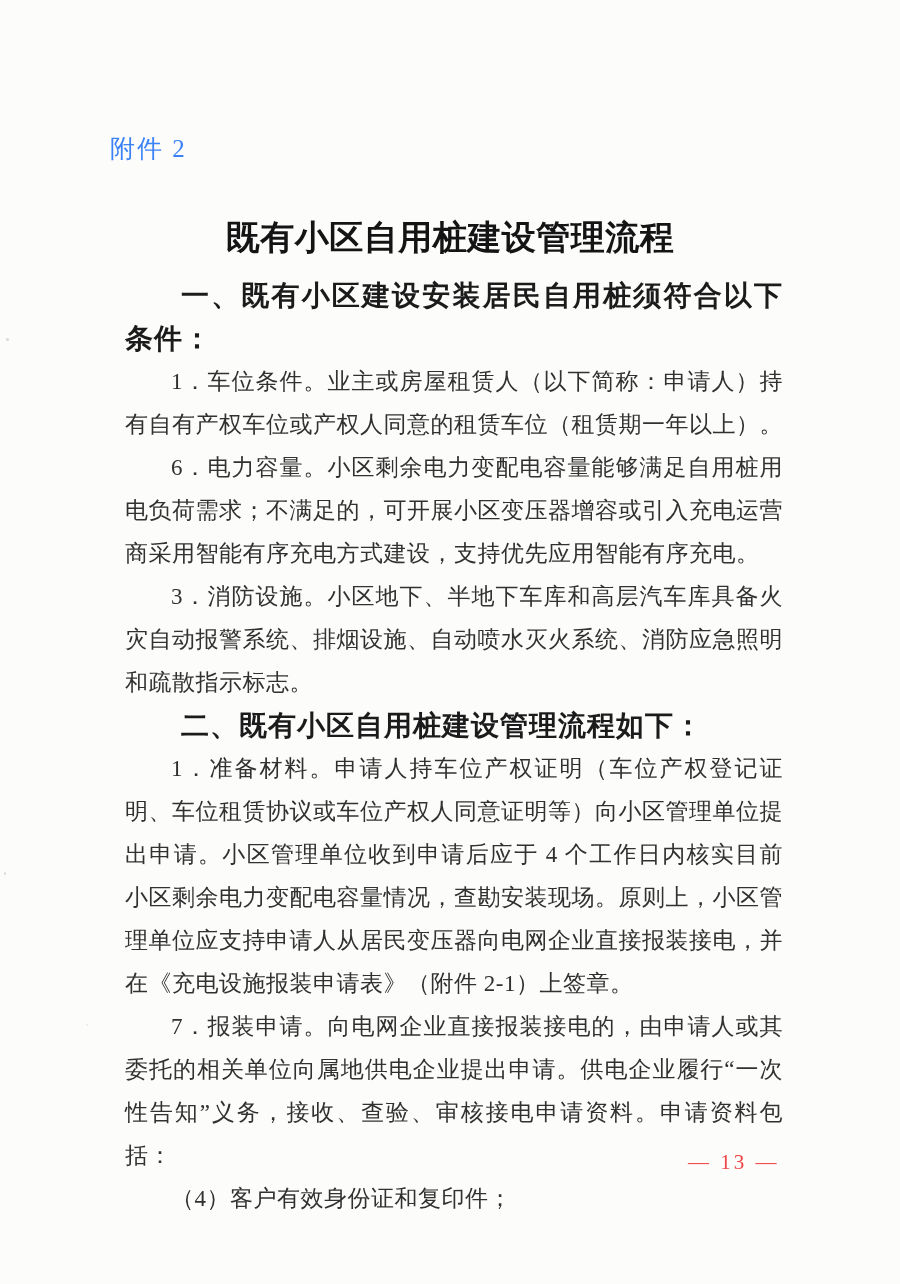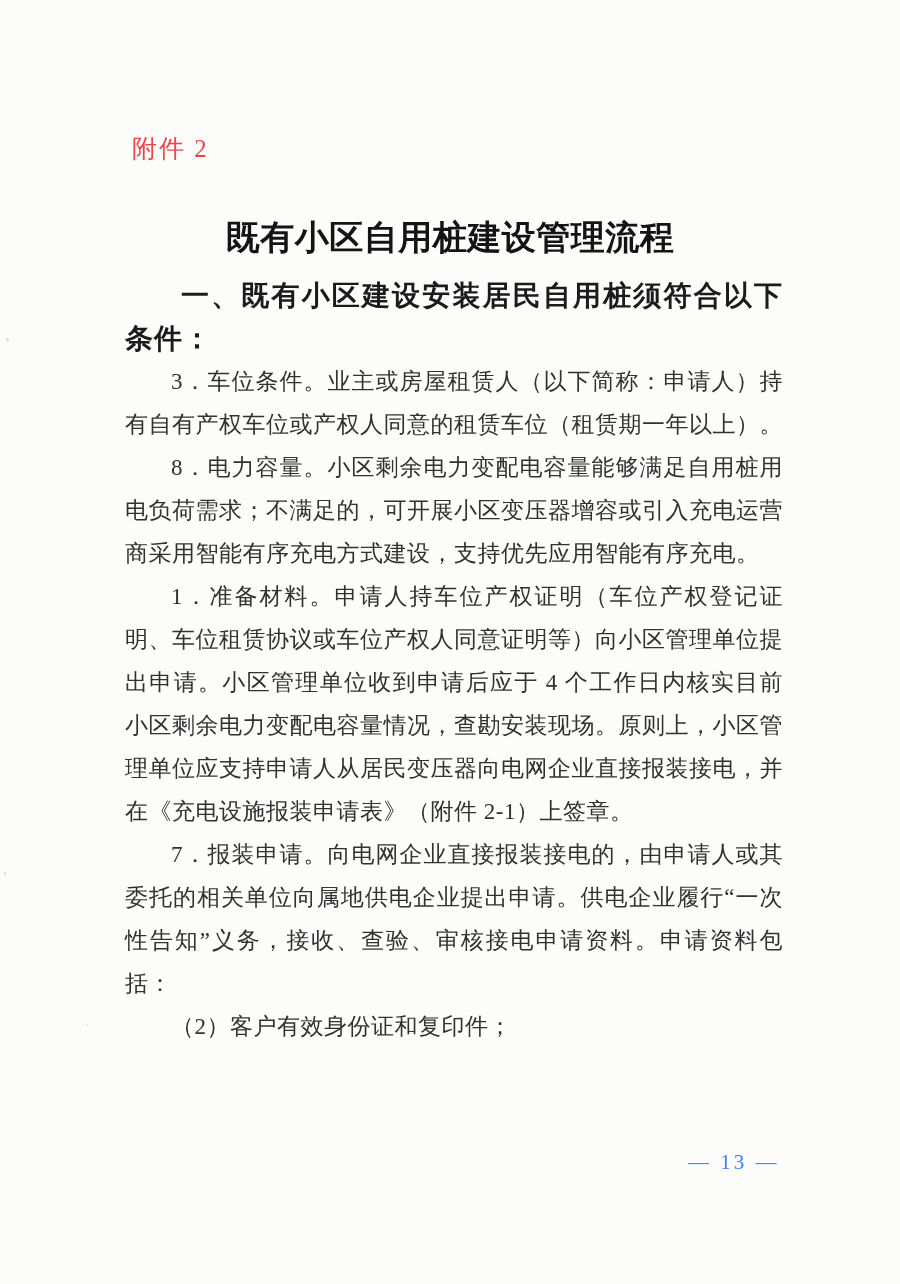--- a/index.html
+++ b/index.html
@@ -24,25 +24,25 @@
     border-radius: 50%;
     background: #9a9a9a;
     opacity: 0.35;
   }
   .speck.s1 { left: 6px;  top: 338px; width: 3px; height: 3px; }
   .speck.s2 { left: 4px;  top: 872px; width: 2px; height: 3px; }
   .speck.s3 { left: 86px; top: 1024px; width: 2px; height: 2px; opacity: 0.2; }
 
   .annex-label {
     position: absolute;
-    left: 132px;
+    left: 110px;
     top: 132px;
     font-size: 25px;
     letter-spacing: 2px;
-    color: #ef4444;
+    color: #3b82f6;
   }
   .doc-title {
     position: absolute;
     left: 0;
     right: 0;
     top: 192px;
     text-align: center;
     font-size: 34px;
     font-weight: 700;
     letter-spacing: 0.5px;
@@ -74,40 +74,42 @@
   }
   .para {
     color: #313131;
   }
   .page-number {
     position: absolute;
     top: 1150px;
     left: 688px;
     font-size: 21px;
     letter-spacing: 3px;
-    color: #3b82f6;
+    color: #ef4444;
   }
 </style>
 </head>
 <body>
 
 <div class="page">
 
   <span class="speck s1"></span>
   <span class="speck s2"></span>
   <span class="speck s3"></span>
 
   <div class="annex-label">附件 2</div>
 
   <h1 class="doc-title">既有小区自用桩建设管理流程</h1>
 
   <div class="body-text">
     <p class="section-heading">一、既有小区建设安装居民自用桩须符合以下条件：</p>
-    <p class="para">3．车位条件。业主或房屋租赁人（以下简称：申请人）持有自有产权车位或产权人同意的租赁车位（租赁期一年以上）。</p>
-    <p class="para">8．电力容量。小区剩余电力变配电容量能够满足自用桩用电负荷需求；不满足的，可开展小区变压器增容或引入充电运营商采用智能有序充电方式建设，支持优先应用智能有序充电。</p>
+    <p class="para">1．车位条件。业主或房屋租赁人（以下简称：申请人）持有自有产权车位或产权人同意的租赁车位（租赁期一年以上）。</p>
+    <p class="para">6．电力容量。小区剩余电力变配电容量能够满足自用桩用电负荷需求；不满足的，可开展小区变压器增容或引入充电运营商采用智能有序充电方式建设，支持优先应用智能有序充电。</p>
+    <p class="para">3．消防设施。小区地下、半地下车库和高层汽车库具备火灾自动报警系统、排烟设施、自动喷水灭火系统、消防应急照明和疏散指示标志。</p>
+    <p class="section-heading">二、既有小区自用桩建设管理流程如下：</p>
     <p class="para">1．准备材料。申请人持车位产权证明（车位产权登记证明、车位租赁协议或车位产权人同意证明等）向小区管理单位提出申请。小区管理单位收到申请后应于 4 个工作日内核实目前小区剩余电力变配电容量情况，查勘安装现场。原则上，小区管理单位应支持申请人从居民变压器向电网企业直接报装接电，并在《充电设施报装申请表》（附件 2-1）上签章。</p>
     <p class="para">7．报装申请。向电网企业直接报装接电的，由申请人或其委托的相关单位向属地供电企业提出申请。供电企业履行“一次性告知”义务，接收、查验、审核接电申请资料。申请资料包括：</p>
-    <p class="para">（2）客户有效身份证和复印件；</p>
+    <p class="para">（4）客户有效身份证和复印件；</p>
   </div>
 
   <div class="page-number">— 13 —</div>
 
 </div>
 
 </body></html>

